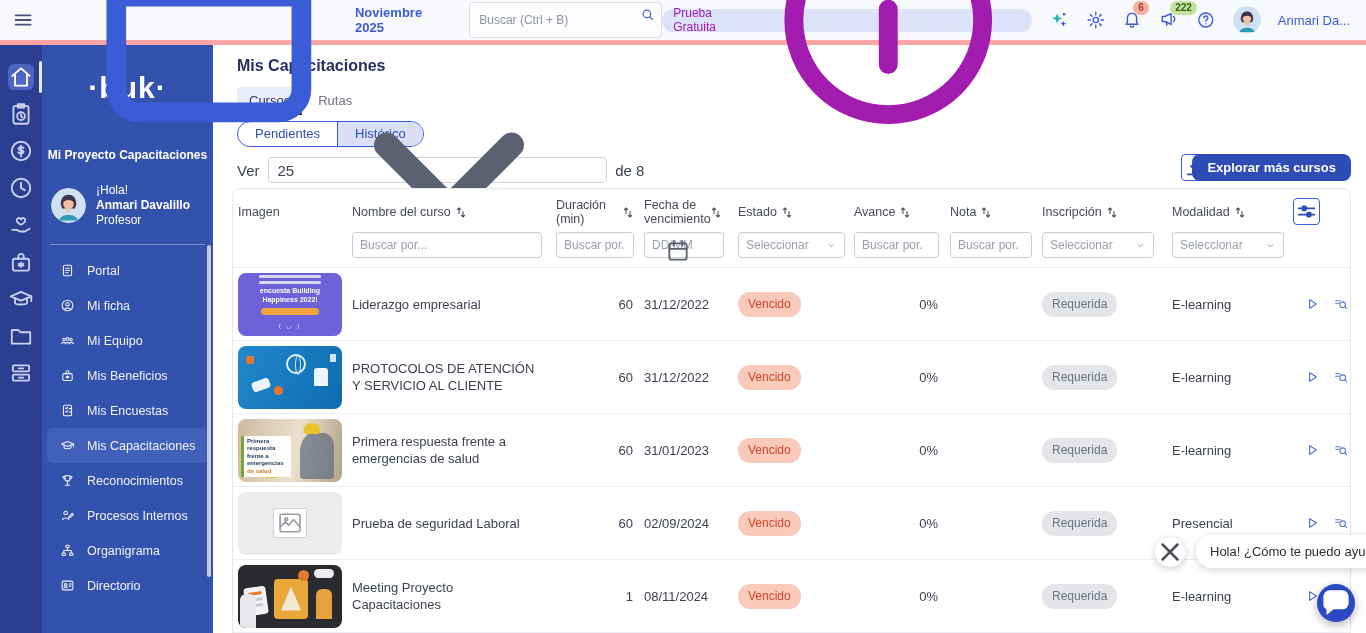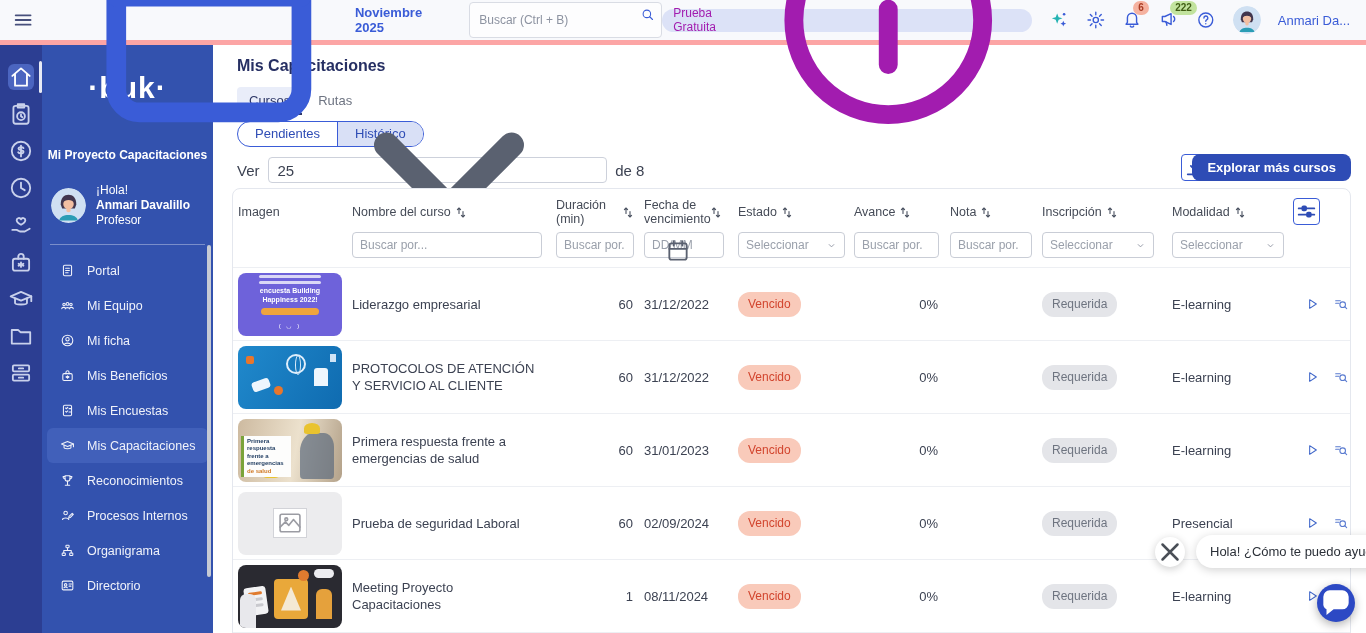--- a/index.html
+++ b/index.html
@@ -317,37 +317,37 @@
           <svg viewBox="0 0 24 24" fill="none" stroke="currentColor" stroke-width="1.7" stroke-linecap="round" stroke-linejoin="round" style="width:100%;height:100%;">
             <rect x="5.5" y="3.5" width="13" height="17" rx="2"></rect>
             <path d="M9 8.5h6M9 12h6M9 15.5h4"></path>
           </svg>
         </span>
         <span>Portal</span>
       </div>
       <div class="menu-item">
         <span style="display: inline-flex; width: 15px; height: 15px;">
           <svg viewBox="0 0 24 24" fill="none" stroke="currentColor" stroke-width="1.7" stroke-linecap="round" stroke-linejoin="round" style="width:100%;height:100%;">
+            <circle cx="12" cy="12" r="8.5"></circle>
+            <circle cx="12" cy="10" r="2.7"></circle>
+            <path d="M6.8 18.3c.9-2.8 9.5-2.8 10.4 0"></path>
+          </svg>
+        </span>
+        <span>Mi ficha</span>
+      </div>
+      <div class="menu-item">
+        <span style="display: inline-flex; width: 15px; height: 15px;">
+          <svg viewBox="0 0 24 24" fill="none" stroke="currentColor" stroke-width="1.7" stroke-linecap="round" stroke-linejoin="round" style="width:100%;height:100%;">
             <circle cx="6.5" cy="10.5" r="2"></circle>
             <circle cx="12" cy="9.5" r="2.2"></circle>
             <circle cx="17.5" cy="10.5" r="2"></circle>
             <path d="M2.8 17c.4-2.3 4.5-2.6 5.8-1M21.2 17c-.4-2.3-4.5-2.6-5.8-1M8.3 17.5c.6-2.8 6.8-2.8 7.4 0"></path>
           </svg>
         </span>
         <span>Mi Equipo</span>
-      </div>
-      <div class="menu-item">
-        <span style="display: inline-flex; width: 15px; height: 15px;">
-          <svg viewBox="0 0 24 24" fill="none" stroke="currentColor" stroke-width="1.7" stroke-linecap="round" stroke-linejoin="round" style="width:100%;height:100%;">
-            <circle cx="12" cy="12" r="8.5"></circle>
-            <circle cx="12" cy="10" r="2.7"></circle>
-            <path d="M6.8 18.3c.9-2.8 9.5-2.8 10.4 0"></path>
-          </svg>
-        </span>
-        <span>Mi ficha</span>
       </div>
       <div class="menu-item">
         <span style="display: inline-flex; width: 15px; height: 15px;">
           <svg viewBox="0 0 24 24" fill="none" stroke="currentColor" stroke-width="1.7" stroke-linecap="round" stroke-linejoin="round" style="width:100%;height:100%;">
             <rect x="4.5" y="9" width="15" height="11" rx="2"></rect>
             <path d="M9.5 9V7a2.5 2.5 0 0 1 5 0v2M12 12.5v4M9.8 13.6l4.4 1.8M14.2 13.6l-4.4 1.8"></path>
           </svg>
         </span>
         <span>Mis Beneficios</span>
       </div>

